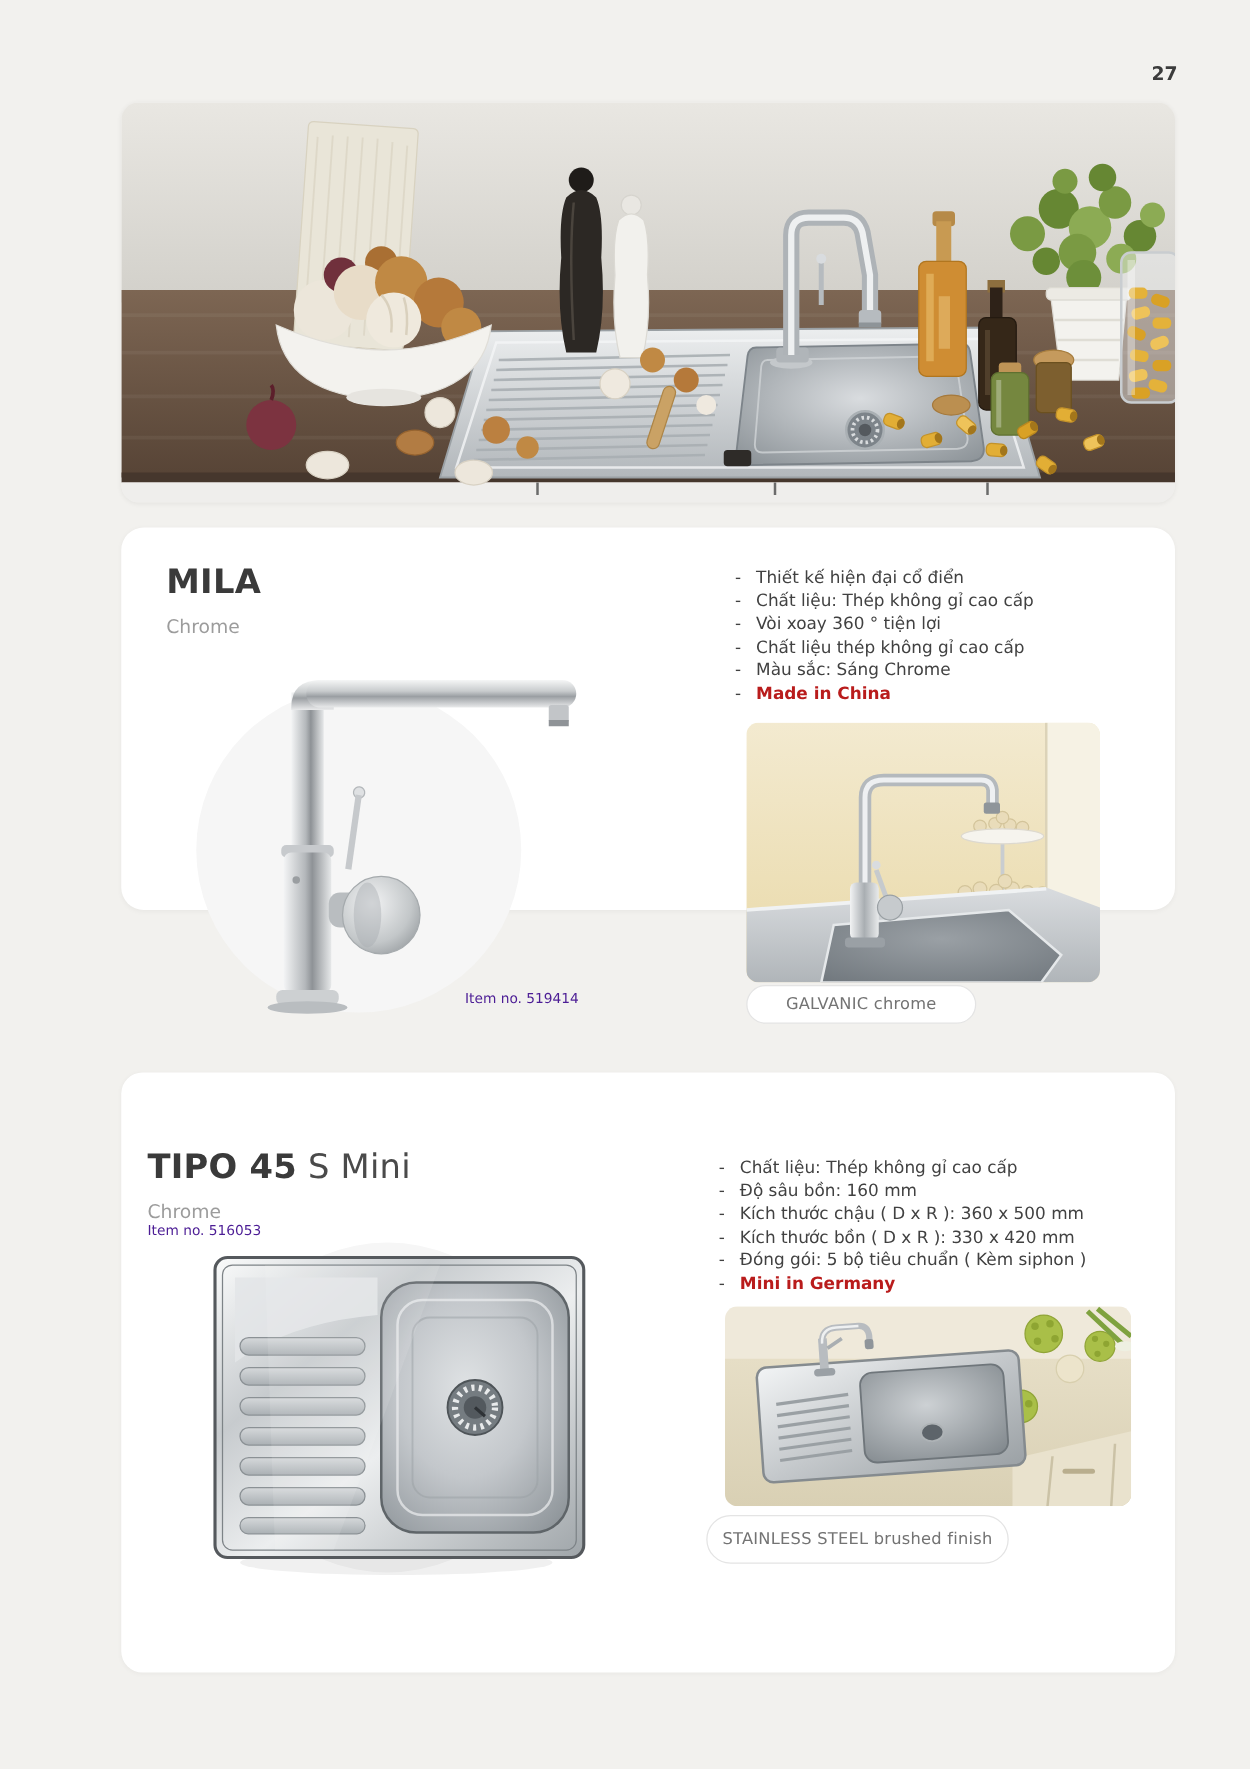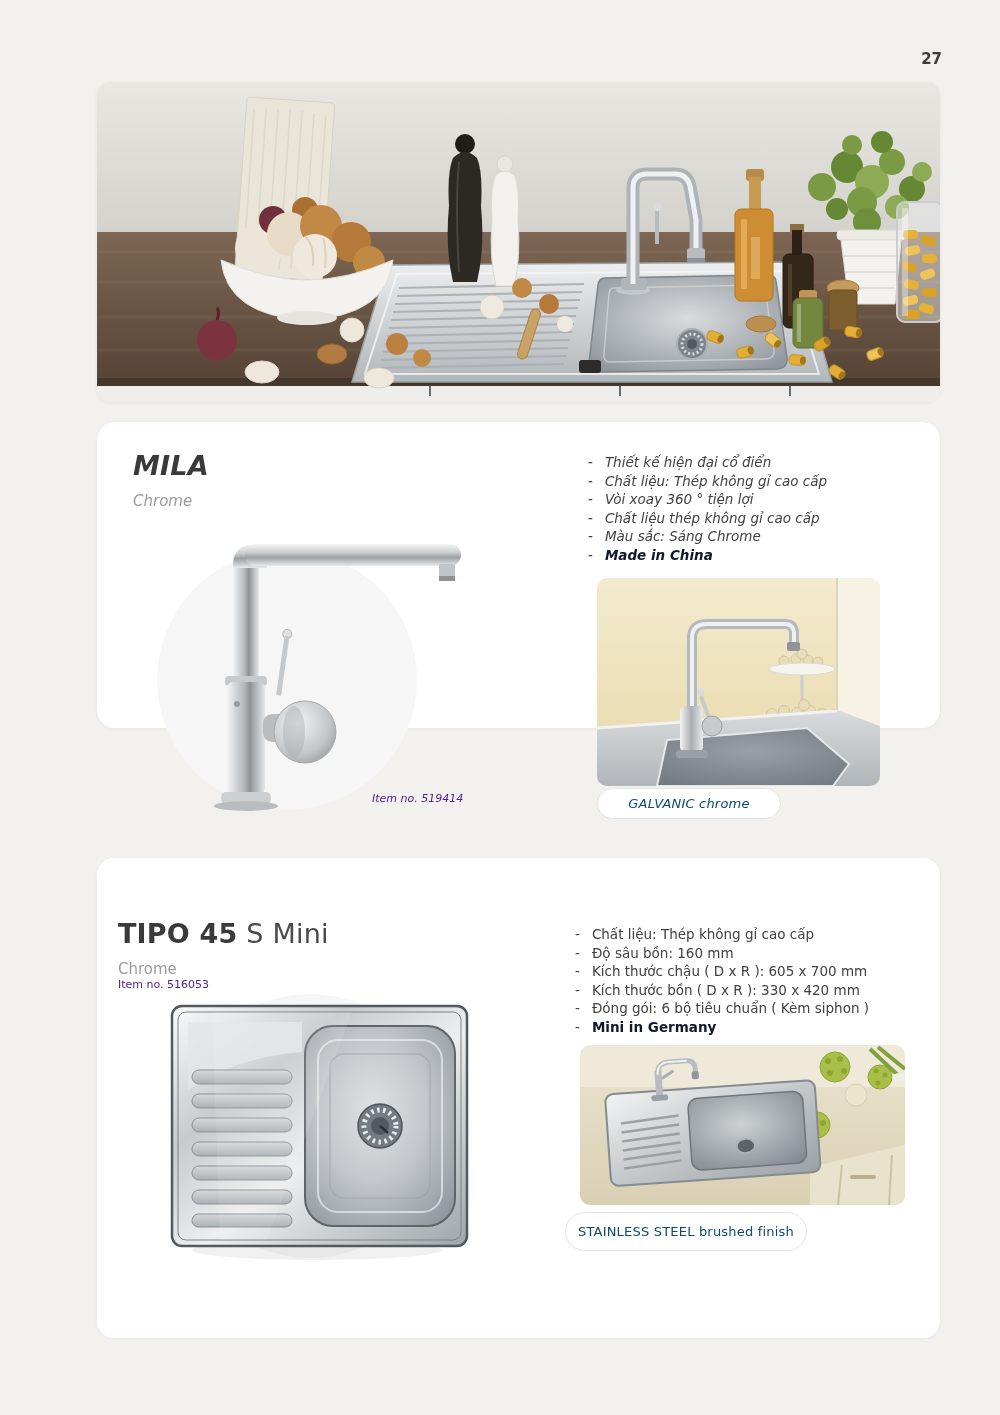--- a/index.html
+++ b/index.html
@@ -14,21 +14,21 @@
     font-size:15px;font-weight:bold;color:#3c3c3c;
   }
   .card{
     position:absolute;left:97px;width:843px;background:#ffffff;
     border-radius:18px;box-shadow:0 1px 4px rgba(0,0,0,0.04);
   }
   .hero{
     position:absolute;left:97px;top:82px;width:843px;height:320px;
     border-radius:14px;overflow:hidden;box-shadow:0 1px 4px rgba(0,0,0,0.06);
   }
-  .card-mila{top:422px;height:306px;font-style:italic;}
+  .card-mila{top:422px;height:306px;}
   .card-tipo{top:858px;height:480px;border-radius:17px;}
 
   .product-title{font-size:27px;font-weight:bold;color:#3a3a3a;letter-spacing:.2px;}
   .product-title .regular{font-weight:normal;color:#4a4a4a;}
   .product-subtitle{font-size:15px;color:#9c9c9c;margin-top:6px;}
   .item-no{font-size:11px;color:#4c1d95;}
 
   .mila-title{position:absolute;left:36px;top:28px;}
   .mila-subtitle{position:absolute;left:36px;top:64px;}
   .mila-figure{position:absolute;left:40px;top:96px;width:380px;height:300px;}
@@ -43,26 +43,26 @@
   .tipo-figure{position:absolute;left:45px;top:128px;width:350px;height:285px;}
   .tipo-features{position:absolute;left:478px;top:67px;width:345px;}
   .tipo-photo{position:absolute;left:483px;top:187px;width:325px;height:160px;border-radius:10px;overflow:hidden;}
   .tipo-badge{position:absolute;left:468px;top:354px;width:240px;height:37px;}
 
   ul.features{list-style:none;margin:0;padding:0;}
   ul.features li{
     display:flex;font-size:13.5px;line-height:18.6px;color:#414141;text-align:center;
   }
   ul.features li::before{content:"-";margin-right:12px;color:#414141;flex:0 0 auto;}
-  ul.features li.bold span{font-weight:bold;color:#0f172a;}
+  ul.features li.bold span{font-weight:bold;color:#b91c1c;}
 
   .badge{
     display:flex;align-items:center;justify-content:center;
     border:1px solid #e4e4e4;border-radius:999px;
-    font-size:13px;color:#0c4a6e;background:#fff;letter-spacing:.2px;
+    font-size:13px;color:#737373;background:#fff;letter-spacing:.2px;
   }
   svg{display:block;}
 </style>
 </head>
 <body>
 
 <div class="page-number">27</div>
 
 <div class="hero">
   <svg width="843" height="320" viewBox="0 0 843 320">
@@ -471,27 +471,27 @@
   </div>
 
   <ul class="features tipo-features">
     <li>
         <span>Chất liệu: Thép không gỉ cao cấp</span>
       </li>
     <li>
         <span>Độ sâu bồn: 160 mm</span>
       </li>
     <li>
-        <span>Kích thước chậu ( D x R ): 605 x 700 mm</span>
+        <span>Kích thước chậu ( D x R ): 360 x 500 mm</span>
       </li>
     <li>
         <span>Kích thước bồn ( D x R ): 330 x 420 mm</span>
       </li>
     <li>
-        <span>Đóng gói: 6 bộ tiêu chuẩn ( Kèm siphon )</span>
+        <span>Đóng gói: 5 bộ tiêu chuẩn ( Kèm siphon )</span>
       </li>
     <li class="bold">
         <span>Mini in Germany</span>
       </li>
   </ul>
 
   <div class="tipo-photo">
     <svg width="325" height="160" viewBox="0 0 325 160">
       <defs>
         <linearGradient id="beigeG" x1="0" y1="0" x2="0" y2="1">

